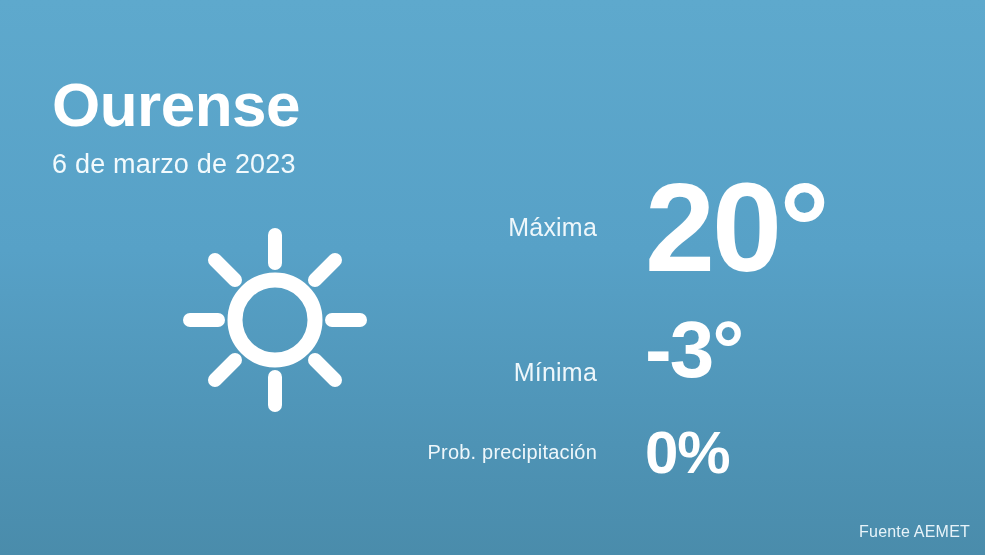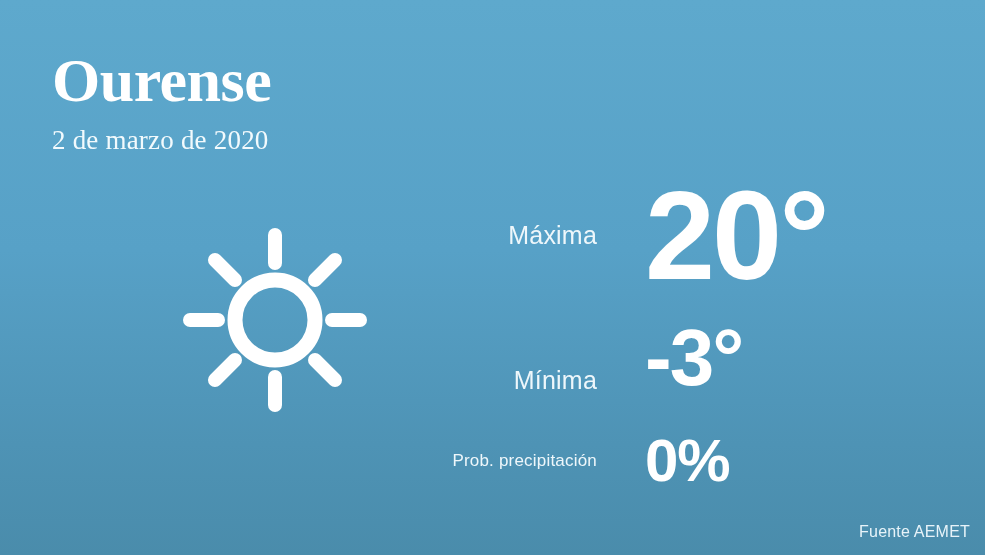--- a/index.html
+++ b/index.html
@@ -19,22 +19,21 @@
     width: 985px;
     height: 555px;
     background: linear-gradient(180deg, #5ea9cd 0%, #57a1c7 45%, #4e93b5 80%, #4a8cab 100%);
     overflow: hidden;
   }
 
   
   .header {
     position: absolute;
     left: 52px;
-    top: 48px;
-    font-family: Liberation Serif, serif;
+    top: 72px;
   }
   .city {
     font-size: 62px;
     font-weight: 700;
     color: #ffffff;
     letter-spacing: -0.5px;
     line-height: 1.05;
     white-space: nowrap;
   }
   .date {
@@ -57,21 +56,21 @@
   .icon-area svg {
     display: block;
     width: 200px;
     height: 200px;
   }
 
   
   .readings {
     position: absolute;
     left: 300px;
-    top: 168px;
+    top: 160px;
     width: 640px;
   }
   .row {
     display: flex;
     align-items: center;
   }
   .row-max { height: 135px; }
   .row-min { height: 110px; }
   .row-prec { height: 95px; }
 
@@ -81,21 +80,21 @@
     text-align: right;
     padding-right: 48px;
     box-sizing: border-box;
     color: #eef7fb;
     font-weight: 300;
     letter-spacing: 0.2px;
     white-space: nowrap;
   }
   .label-max  { font-size: 25px; }
   .label-min  { font-size: 25px; margin-top: 45px; }
-  .label-prec { font-size: 17px; }
+  .label-prec { font-size: 20px; }
 
   .value {
     flex: 0 0 auto;
     color: #ffffff;
     font-weight: 700;
     line-height: 1;
     white-space: nowrap;
   }
   .value-max  { font-size: 126px; letter-spacing: -3px; }
   .value-min  { font-size: 80px;  letter-spacing: -2px; }
@@ -113,21 +112,21 @@
     white-space: nowrap;
   }
 </style>
 </head>
 <body>
 
 <div class="widget">
 
   <div class="header">
     <div class="city">Ourense</div>
-    <div class="date">2 de marzo de 2020</div>
+    <div class="date">6 de marzo de 2023</div>
   </div>
 
   <div class="icon-area">
     <svg viewBox="0 0 200 200" xmlns="http://www.w3.org/2000/svg">
       <g fill="none" stroke="#ffffff" stroke-linecap="round">
         <circle cx="100" cy="100" r="40" stroke-width="15"></circle>
         <g stroke-width="14">
           <line x1="100" y1="15" x2="100" y2="43"></line>
           <line x1="100" y1="157" x2="100" y2="185"></line>
           <line x1="15" y1="100" x2="43" y2="100"></line>

